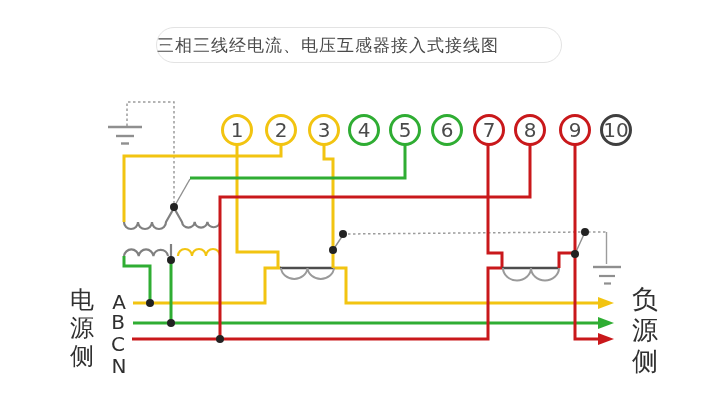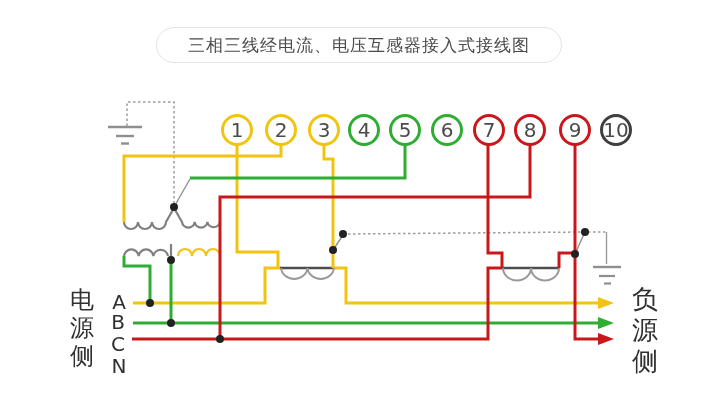--- a/index.html
+++ b/index.html
@@ -1,21 +1,21 @@
 <!DOCTYPE html>
 <html><head>
 <meta charset="utf-8">
 <style>
   html,body{margin:0;padding:0;background:#ffffff;}
   body{width:720px;height:400px;position:relative;overflow:hidden;
        font-family:"DejaVu Sans","Liberation Sans",sans-serif;}
   .stage{position:absolute;left:0;top:0;width:720px;height:400px;}
   .title-pill{position:absolute;left:156px;top:27px;width:406px;height:36px;
       border:1px solid #e3e3e3;border-radius:19px;display:flex;align-items:center;
-      justify-content:center;box-sizing:border-box;background:#fff;}
+      justify-content:flex-start;box-sizing:border-box;background:#fff;}
   .title-pill span{font-size:17px;letter-spacing:1px;color:#4a4a4a;}
   .v-label{position:absolute;display:flex;flex-direction:column;align-items:center;color:#303030;}
   .v-label.src{left:70px;top:286px;font-size:24px;line-height:28px;}
   .v-label.load{left:632px;top:284px;font-size:26px;line-height:31px;}
   .phase-lab{position:absolute;width:30px;text-align:center;font-size:20px;color:#2f2f2f;}
   svg{position:absolute;left:0;top:0;}
   .wire{fill:none;stroke-width:3;}
   .coil{fill:none;stroke-width:2.2;}
   .thin{fill:none;}
   text.tnum{font-size:20px;fill:#4a4a4a;text-anchor:middle;font-family:"DejaVu Sans","Liberation Sans",sans-serif;}

